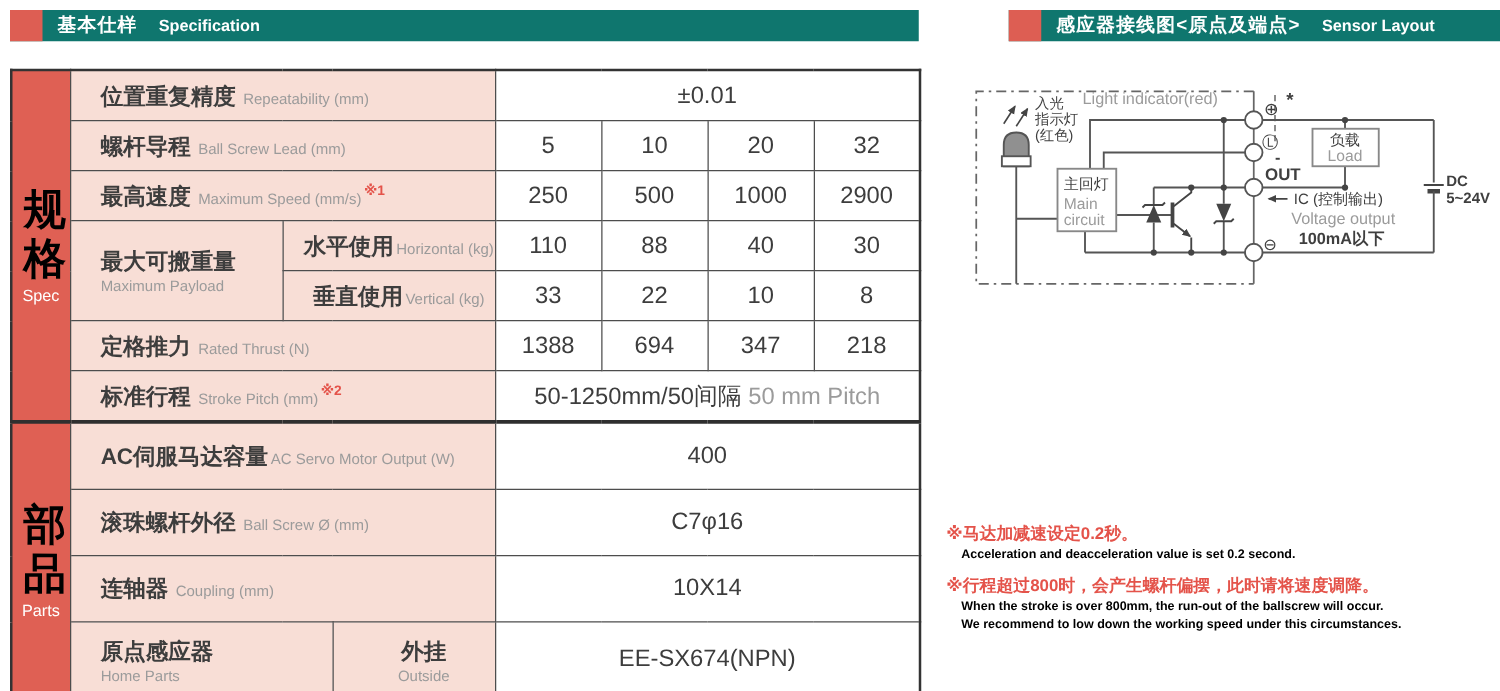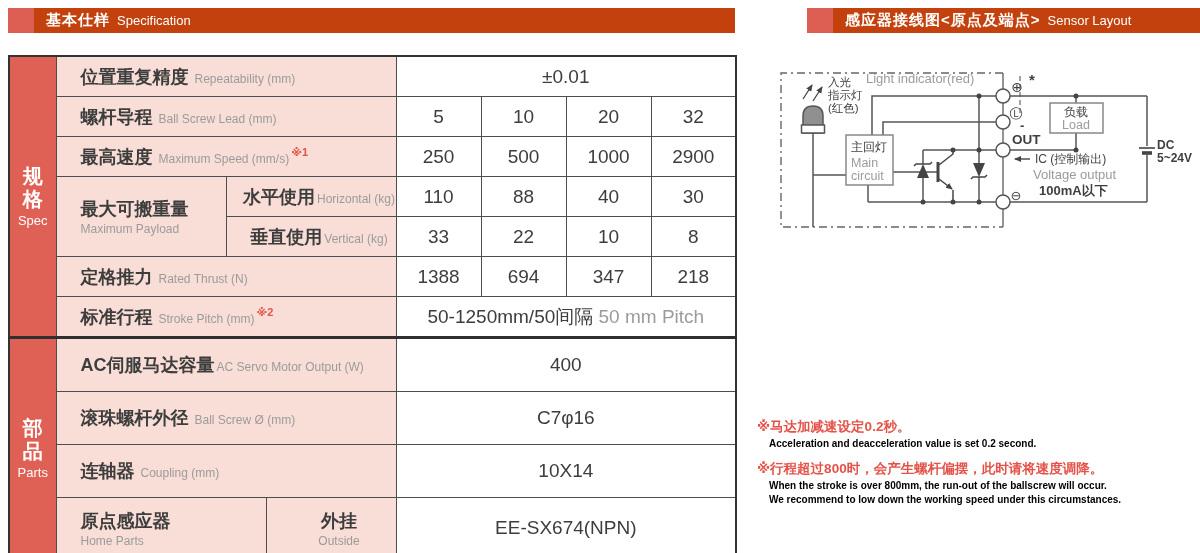--- a/index.html
+++ b/index.html
@@ -2,38 +2,38 @@
 <html><head>
 <meta charset="utf-8">
 <style>
   html,body{margin:0;padding:0;}
   body{
     width:1200px;height:553px;position:relative;background:#fff;
     font-family:"Liberation Sans","DejaVu Sans",sans-serif;
     color:#3d3d3d;overflow:hidden;
   }
   
-  .hdr{position:absolute;height:25px;background:#c2410c;display:flex;align-items:center;}
+  .hdr{position:absolute;height:25px;background:#0f766e;display:flex;align-items:center;}
   .hdr-sq{width:26px;height:25px;background:#dd5e53;flex:none;}
   .hdr-zh{color:#fff;font-weight:bold;font-size:15px;margin-left:12px;letter-spacing:1px;white-space:nowrap;}
-  .hdr-en{color:#fff;font-weight:400;font-size:13px;margin-left:7px;white-space:nowrap;}
+  .hdr-en{color:#fff;font-weight:700;font-size:13px;margin-left:17px;white-space:nowrap;}
   #hdr-left{left:8px;top:8px;width:727px;}
   #hdr-right{left:807px;top:8px;width:417px;}
   
   .spec-table{
     position:absolute;left:8px;top:55px;width:727px;
     border-collapse:collapse;table-layout:fixed;
     border:2px solid #333;
   }
   .spec-table td{border:1px solid #4d4d4d;padding:0;vertical-align:middle;}
   .r-std td{height:39px;}
   .r-big td{height:52px;}
   .r-last td{height:60px;}
   td.side{background:#df6054;text-align:center;}
-  .side-zh{color:#ffffff;font-size:20px;font-weight:bold;line-height:1.12;width:28px;margin:0 auto;word-break:break-all;}
+  .side-zh{color:#000000;font-size:34px;font-weight:bold;line-height:1.12;width:28px;margin:0 auto;word-break:break-all;}
   .side-en{color:#fff;font-size:13px;margin-top:3px;}
   td.lbl{background:#f8ded6;padding-left:24px;text-align:left;}
   td.sub-lbl{background:#f8ded6;padding-left:16px;text-align:center;}
   .zh{font-size:18px;font-weight:bold;color:#3d3d3d;}
   .en{font-size:12px;color:#9b9b9b;margin-left:6px;}
   .en-block{font-size:12px;color:#9b9b9b;display:block;margin-top:1px;}
   .zh-block{display:block;}
   .note-sup{color:#e4534a;font-size:11px;font-weight:bold;vertical-align:super;margin-left:2px;}
   td.val{background:#fff;text-align:center;font-size:19px;color:#3d3d3d;}
   .val-gray{color:#9b9b9b;}

